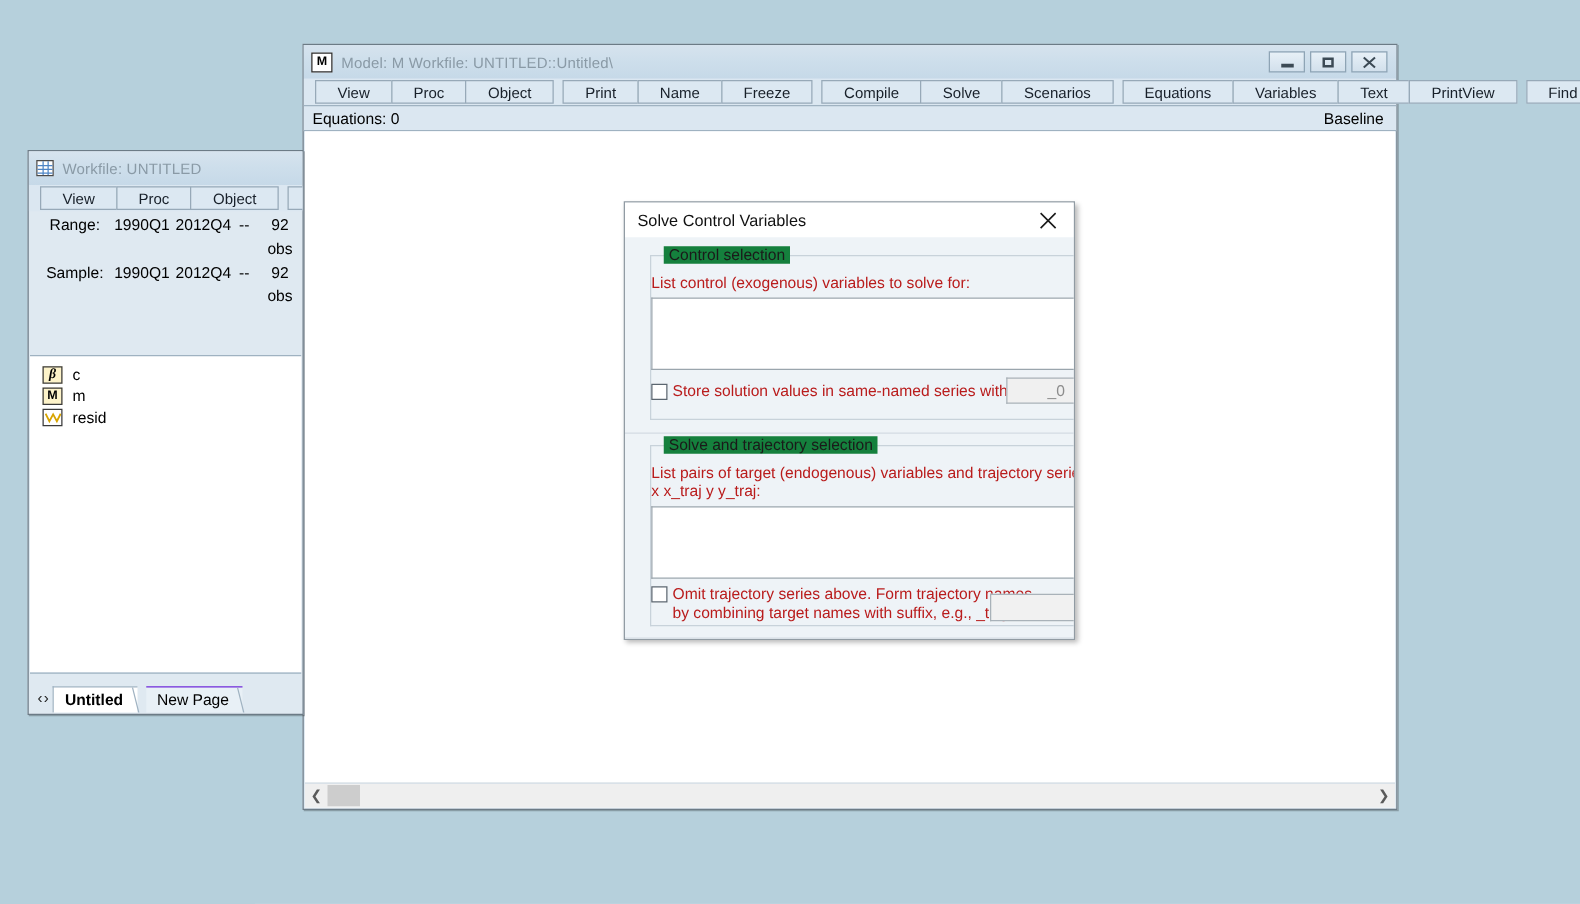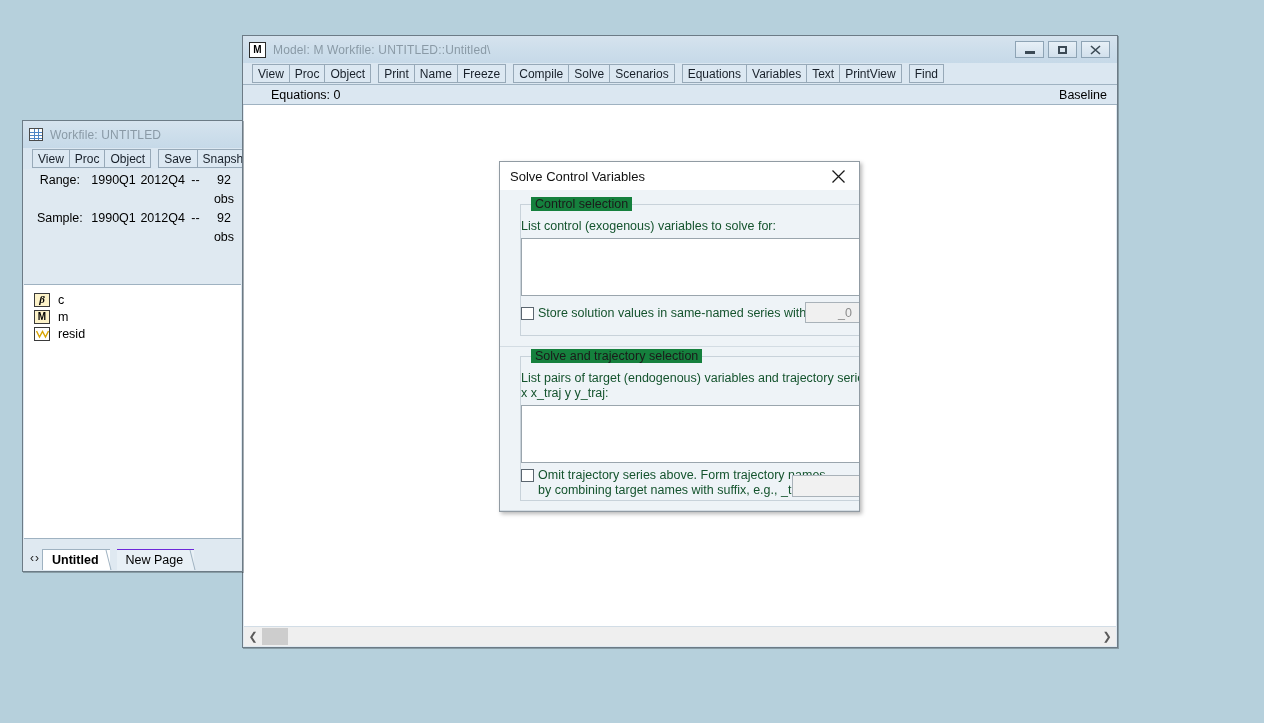--- a/index.html
+++ b/index.html
@@ -66,21 +66,21 @@
   .toolbar {
     display: flex;
     align-items: center;
     height: 21px;
     background: #dbe7f1;
     padding-left: 9px;
     box-sizing: border-box;
   }
   .tb-btn {
     height: 19px;
-    padding: 0 5px;
+    padding: 0 17px;
     border: 1px solid #97a9b8;
     background: #dce8f2;
     display: flex;
     align-items: center;
     font-size: 12px;
     color: #18202a;
     box-sizing: border-box;
     margin-right: -1px;
     white-space: nowrap;
     line-height: 1;
@@ -88,21 +88,21 @@
   .tb-gap { width: 8px; flex: none; }
 
   
   .statusbar {
     height: 21px;
     background: #dbe7f1;
     border-top: 1px solid #9fb2c1;
     border-bottom: 1px solid #9fb2c1;
     display: flex;
     align-items: center;
-    padding: 0 10px 0 28px;
+    padding: 0 10px 0 7px;
     box-sizing: border-box;
     font-size: 12.5px;
   }
   .statusbar .right { margin-left: auto; }
 
   
   #model-window {
     left: 242px; top: 35px; width: 876px; height: 613px;
     box-shadow: 1px 1px 0 rgba(0,0,0,0.25);
   }
@@ -269,21 +269,21 @@
     background: #15803d;
     padding: 0 4px;
     font-size: 12.5px;
     color: #1a1a1a;
     top: -8px; left: 10px;
     white-space: nowrap;
   }
   .dlg-label {
     position: absolute;
     font-size: 12.5px;
-    color: #14532d;
+    color: #b91c1c;
     white-space: nowrap;
     line-height: 15px;
   }
   .dlg-textarea {
     position: absolute;
     background: #ffffff;
     border: 1px solid #9aa5ad;
     border-right: none;
     box-sizing: border-box;
   }

